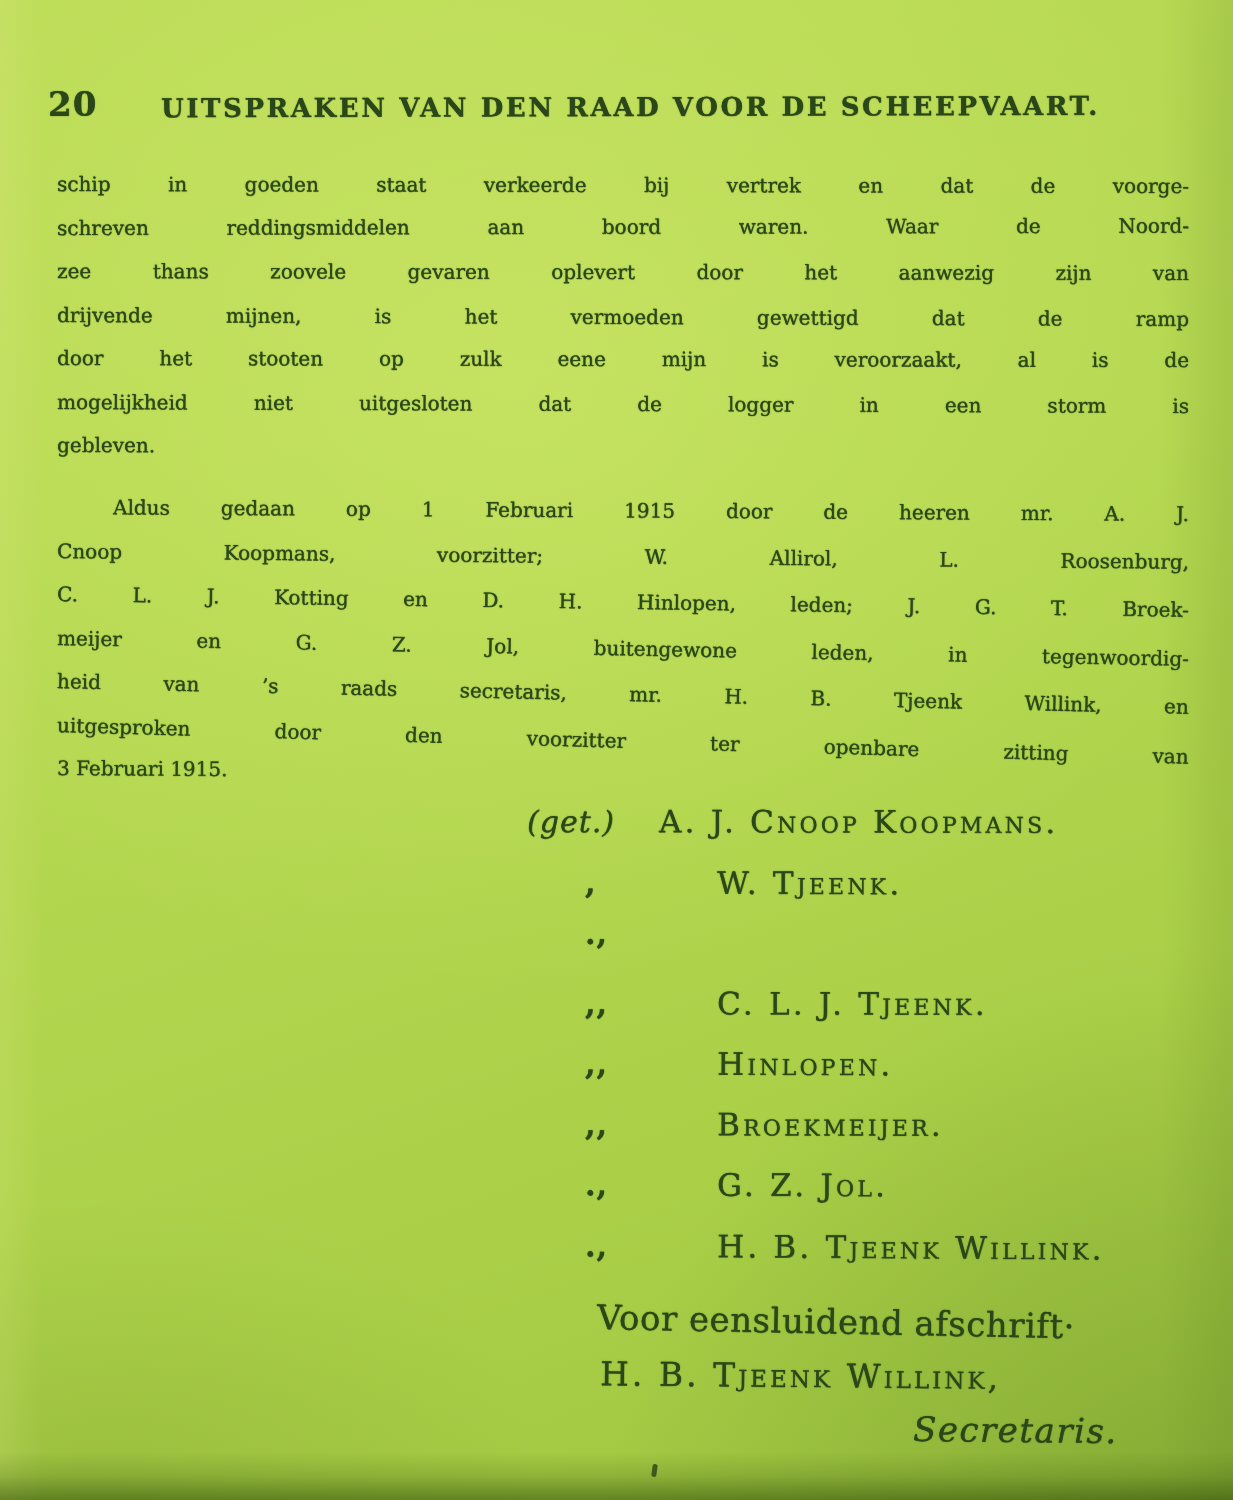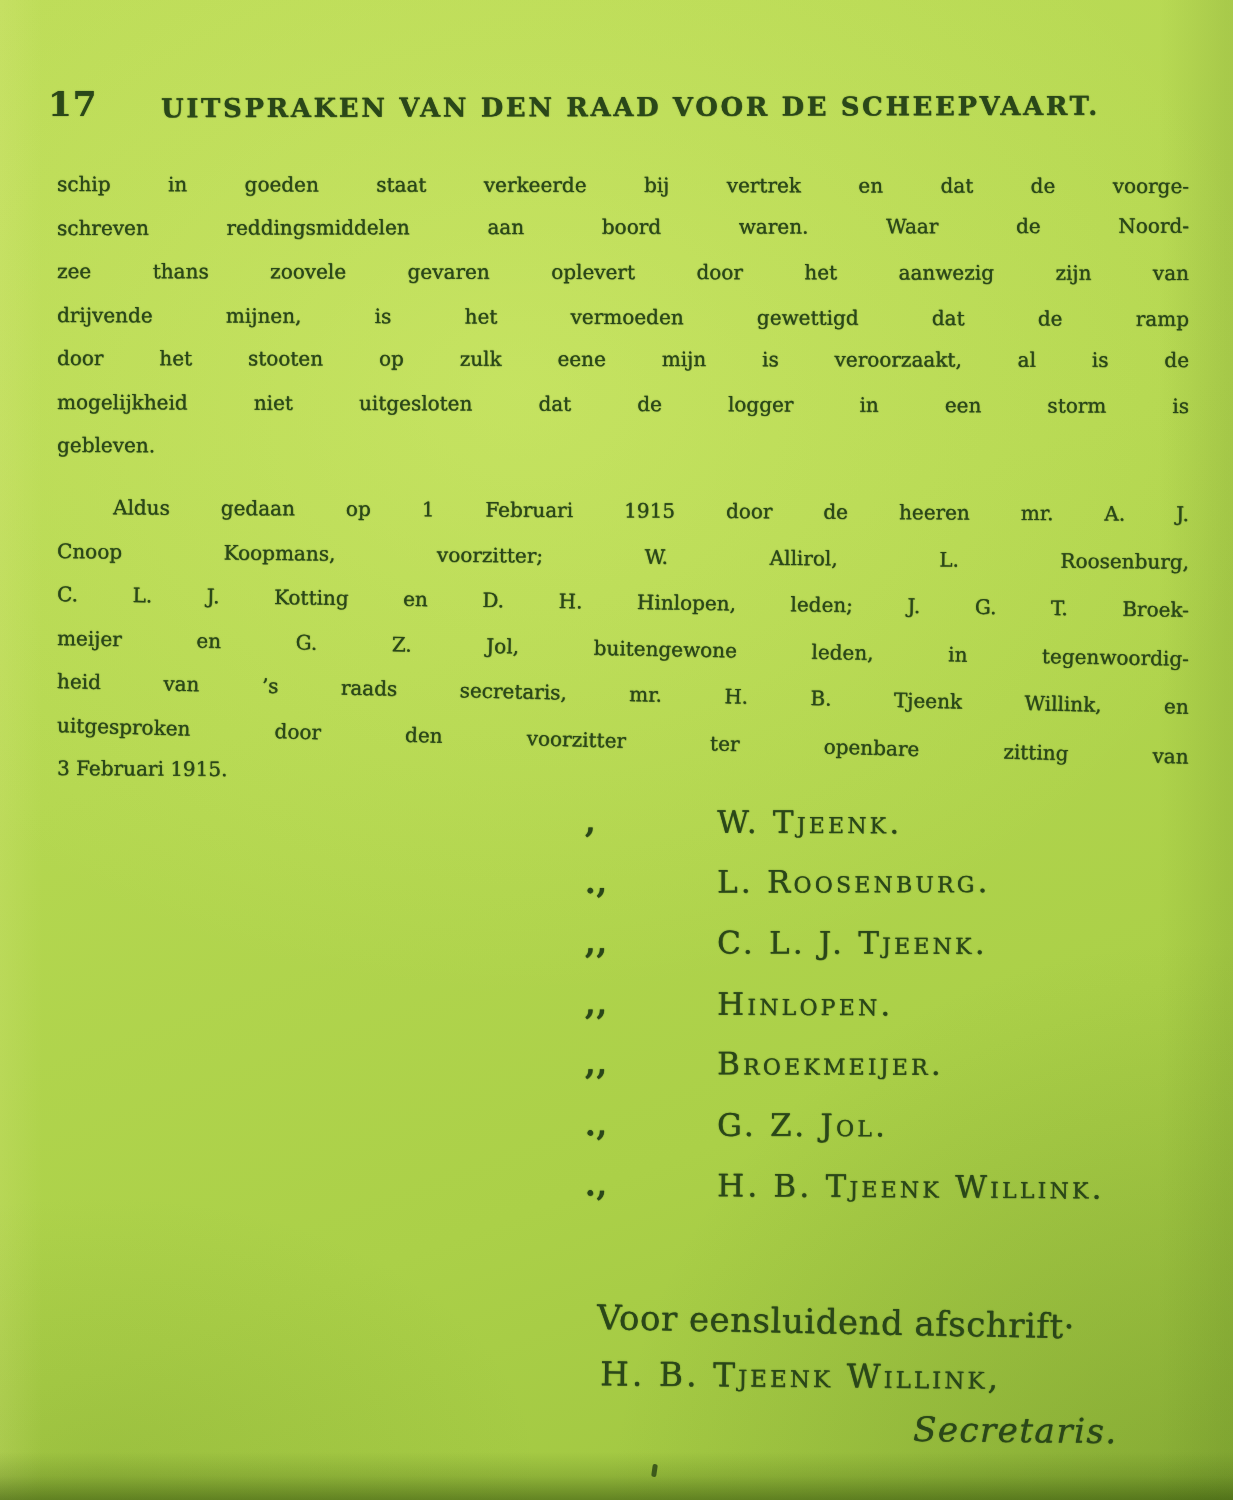--- a/index.html
+++ b/index.html
@@ -54,21 +54,21 @@
   .attest2{position:absolute;left:600px;top:1356px;font-variant:small-caps;font-size:33px;letter-spacing:3px;transform:rotate(0.5deg);white-space:nowrap;}
   .attestrole{position:absolute;left:913px;top:1410px;font-style:italic;font-size:34px;letter-spacing:1.5px;transform:rotate(0.6deg);white-space:nowrap;}
   .speck{position:absolute;left:652px;top:1464px;width:5px;height:13px;background:#2e4a16;border-radius:2px;transform:rotate(8deg);opacity:0.85;}
 </style>
 </head>
 <body>
 
 <div class="page">
 
   <div class="header">
-    <div class="pagenum ink">17</div>
+    <div class="pagenum ink">20</div>
     <div class="headtitle ink">UITSPRAKEN VAN DEN RAAD VOOR DE SCHEEPVAART.</div>
   </div>
 
   <div class="para p1 ink">
     <div class="line r01">schip in goeden staat verkeerde bij vertrek en dat de voorge-</div>
     <div class="line rn01">schreven reddingsmiddelen aan boord waren. Waar de Noord-</div>
     <div class="line r01">zee thans zoovele gevaren oplevert door het aanwezig zijn van</div>
     <div class="line r02">drijvende mijnen, is het vermoeden gewettigd dat de ramp</div>
     <div class="line r01">door het stooten op zulk eene mijn is veroorzaakt, al is de</div>
     <div class="line r02">mogelijkheid niet uitgesloten dat de logger in een storm is</div>
@@ -79,27 +79,30 @@
     <div class="line l1 r03">Aldus gedaan op 1 Februari 1915 door de heeren mr. A. J.</div>
     <div class="line r05">Cnoop Koopmans, voorzitter; W. Allirol, L. Roosenburg,</div>
     <div class="line r08">C. L. J. Kotting en D. H. Hinlopen, leden; J. G. T. Broek-</div>
     <div class="line r10">meijer en G. Z. Jol, buitengewone leden, in tegenwoordig-</div>
     <div class="line r13">heid van ’s raads secretaris, mr. H. B. Tjeenk Willink, en</div>
     <div class="line r16">uitgesproken door den voorzitter ter openbare zitting van</div>
     <div class="line lastline r03">3 Februari 1915.</div>
   </div>
 
   <div class="sigs ink">
+    <div class="sigrow r01">
+      <div class="sigleft sigprefix">(get.)</div>
+      <div class="signame">A. J. Cnoop Koopmans.</div>
+    </div>
     <div class="sigrow r02">
       <div class="sigleft sigditto">,</div>
       <div class="signame">W. Tjeenk.</div>
     </div>
     <div class="sigrow rn01">
       <div class="sigleft sigditto">.,</div>
-      <div class="signame">L. Roosenburg.</div>
     </div>
     <div class="sigrow r01">
       <div class="sigleft sigditto">,,</div>
       <div class="signame">C. L. J. Tjeenk.</div>
     </div>
     <div class="sigrow r02">
       <div class="sigleft sigditto">,,</div>
       <div class="signame">Hinlopen.</div>
     </div>
     <div class="sigrow r01">

